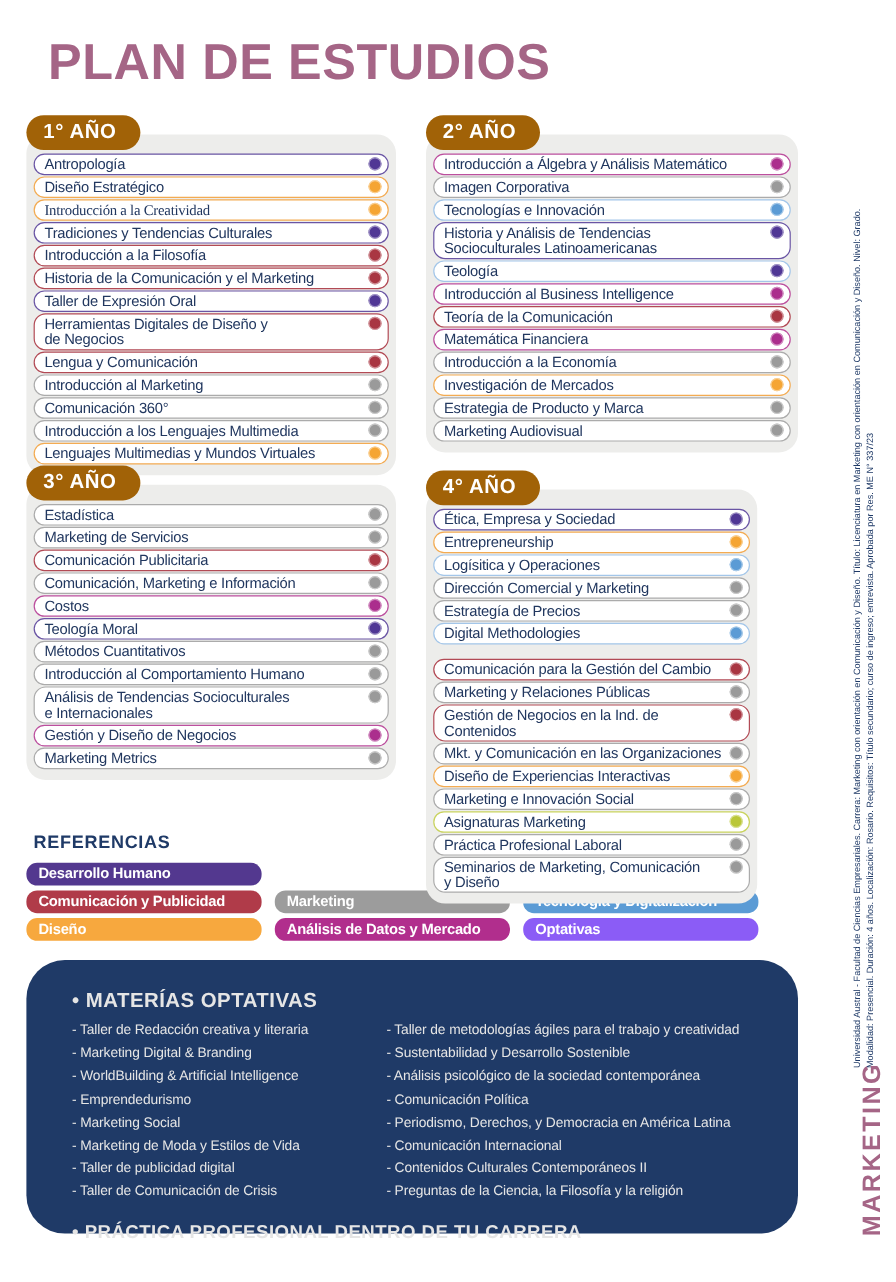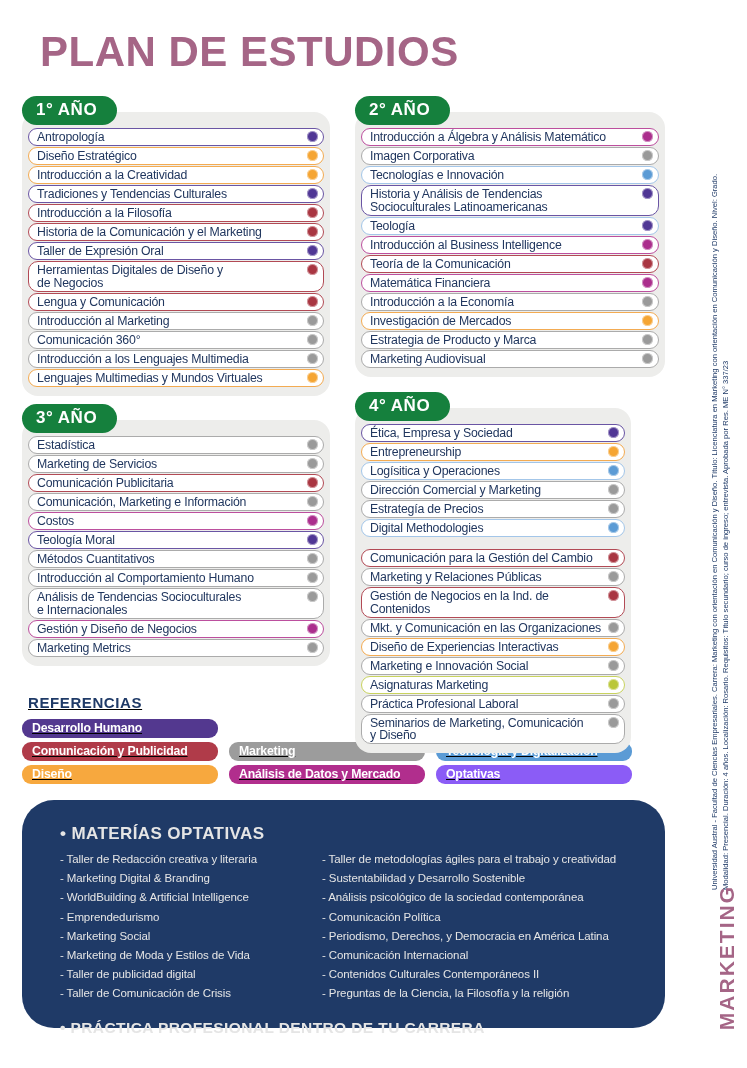--- a/index.html
+++ b/index.html
@@ -15,21 +15,21 @@
   .page-title{
     position:absolute;left:40px;top:28px;margin:0;
     font-size:42px;font-weight:700;letter-spacing:.5px;
     color:#a56586;
   }
   
   .year{position:absolute;}
   .year-pill{
     position:relative;z-index:2;
     display:inline-block;
-    background:#15803d;color:#fff;
+    background:#a16207;color:#fff;
     font-size:17px;font-weight:700;letter-spacing:.5px;
     padding:4px 20px 5px 14px;
     border-radius:16px;
   }
   .panel{
     position:relative;z-index:1;
     background:#ededeb;
     border-radius:16px;
     margin-top:-13px;
     padding:16px 6px 8px 6px;
@@ -48,21 +48,21 @@
     letter-spacing:-0.2px;
     white-space:pre-line;
     padding-top:.5px;
   }
   .dot{
     width:11px;height:11px;border-radius:50%;
     flex:0 0 auto;margin-left:4px;margin-top:.5px;
     box-shadow:inset 0 0 0 1px rgba(255,255,255,.45);
   }
   
-  .refs{position:absolute;left:22px;top:694px;width:640px;text-decoration:underline;}
+  .refs{position:absolute;left:22px;top:694px;width:640px;}
   .refs-title{
     margin:0 0 8px 6px;
     font-size:15px;font-weight:700;letter-spacing:.6px;
     color:#1f3a67;
   }
   .legend-row{display:flex;gap:11px;margin-bottom:4px;}
   .legend-pill{
     width:196px;box-sizing:border-box;
     color:#fff;font-size:12.3px;font-weight:700;letter-spacing:-0.2px;
     padding:2px 10px 3px 10px;
@@ -119,21 +119,21 @@
     <div class="panel">
       <div class="courses">
           <div class="course-pill" style="border-color: rgb(106, 85, 164);">
             <span class="course-label">Antropología</span>
             <span class="dot" style="background: rgb(80, 55, 149);"></span>
           </div>
           <div class="course-pill" style="border-color: rgb(243, 171, 82);">
             <span class="course-label">Diseño Estratégico</span>
             <span class="dot" style="background: rgb(245, 165, 51);"></span>
           </div>
-          <div class="course-pill" style="border-color: rgb(243, 171, 82);">
+          <div class="course-pill" style="border-color: rgb(243, 171, 82); font-family: Liberation Serif, serif;">
             <span class="course-label">Introducción a la Creatividad</span>
             <span class="dot" style="background: rgb(245, 165, 51);"></span>
           </div>
           <div class="course-pill" style="border-color: rgb(106, 85, 164);">
             <span class="course-label">Tradiciones y Tendencias Culturales</span>
             <span class="dot" style="background: rgb(80, 55, 149);"></span>
           </div>
           <div class="course-pill" style="border-color: rgb(178, 74, 85);">
             <span class="course-label">Introducción a la Filosofía</span>
             <span class="dot" style="background: rgb(169, 54, 66);"></span>
@@ -225,21 +225,21 @@
             <span class="dot" style="background: rgb(154, 154, 154);"></span>
           </div>
           <div class="course-pill" style="border-color: rgb(171, 171, 171);">
             <span class="course-label">Marketing Audiovisual</span>
             <span class="dot" style="background: rgb(154, 154, 154);"></span>
           </div>
         </div>
     </div>
   </section>
 
-  <section class="year" style="left:22px;top:404px;width:308px;">
+  <section class="year" style="left:22px;top:388px;width:308px;">
     <div class="year-pill">3° AÑO</div>
     <div class="panel">
       <div class="courses">
           <div class="course-pill" style="border-color: rgb(171, 171, 171);">
             <span class="course-label">Estadística</span>
             <span class="dot" style="background: rgb(154, 154, 154);"></span>
           </div>
           <div class="course-pill" style="border-color: rgb(171, 171, 171);">
             <span class="course-label">Marketing de Servicios</span>
             <span class="dot" style="background: rgb(154, 154, 154);"></span>

